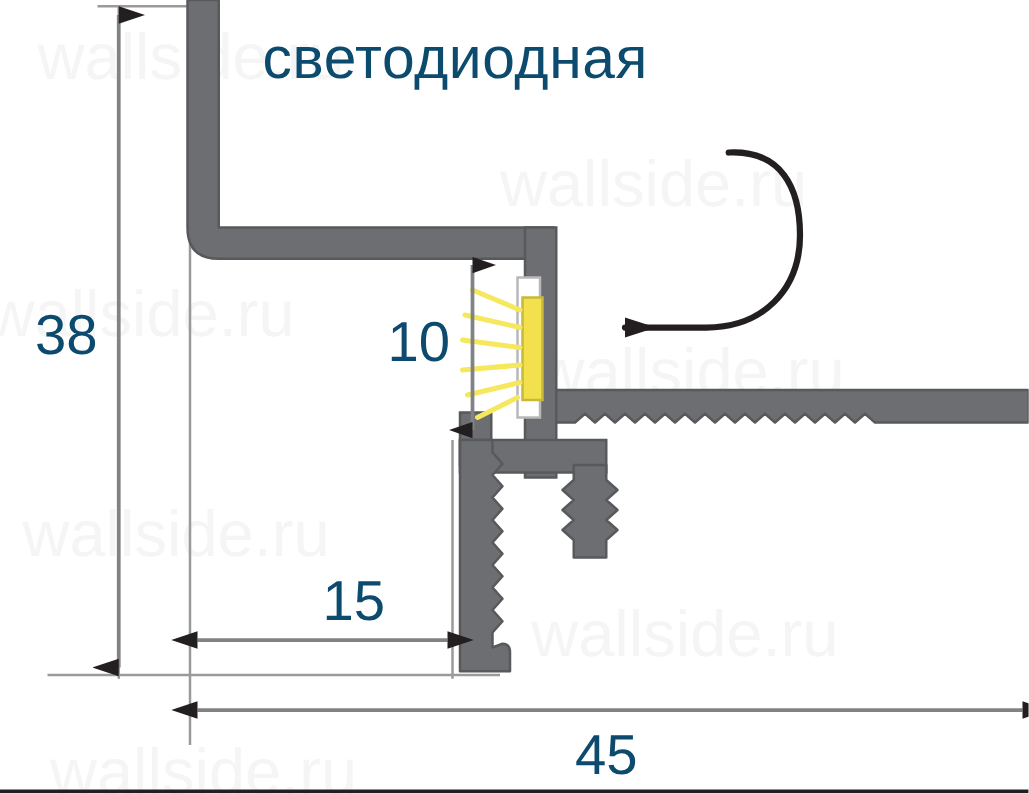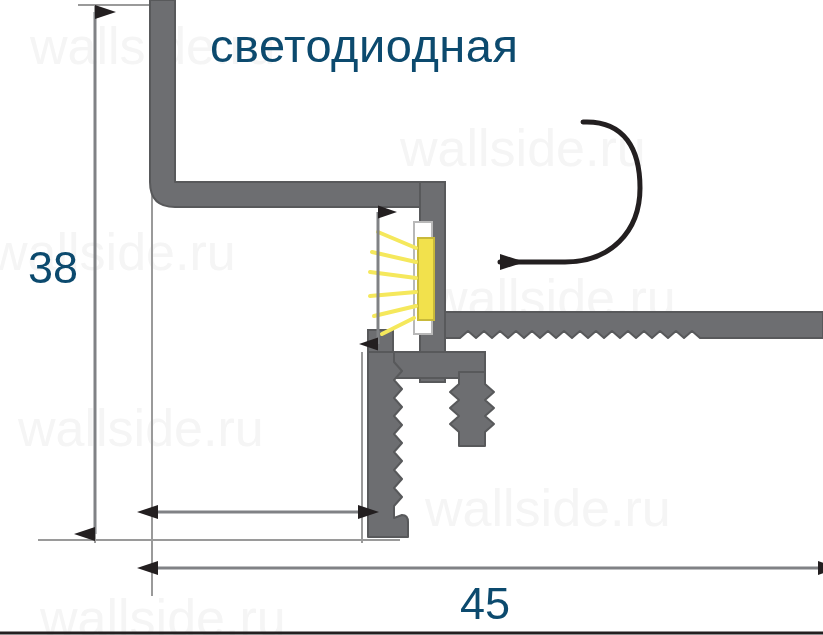--- a/index.html
+++ b/index.html
@@ -115,15 +115,17 @@
     </g>
 
     <path d="M583,122 C625,120 640,150 640,188 C640,232 610,262 565,262 L500,262" fill="none" stroke="#231f20" stroke-width="5" stroke-linecap="round" marker-end="url(#mk-curve)"></path>
 
     <line x1="0" y1="633" x2="823" y2="633" stroke="#231f20" stroke-width="3"></line>
   </svg>
 
   <div class="lbl title-line" style="left:210px; top:18px;">светодиодная</div>
 
   <div class="lbl dim" style="left:8px;  top:242px;">38</div>
+  <div class="lbl dim" style="left:290px; top:248px;">10</div>
+  <div class="lbl dim" style="left:238px; top:455px;">15</div>
   <div class="lbl dim" style="left:440px; top:578px;text-align:center;">45</div>
 
 </div>
 
 </body></html>

